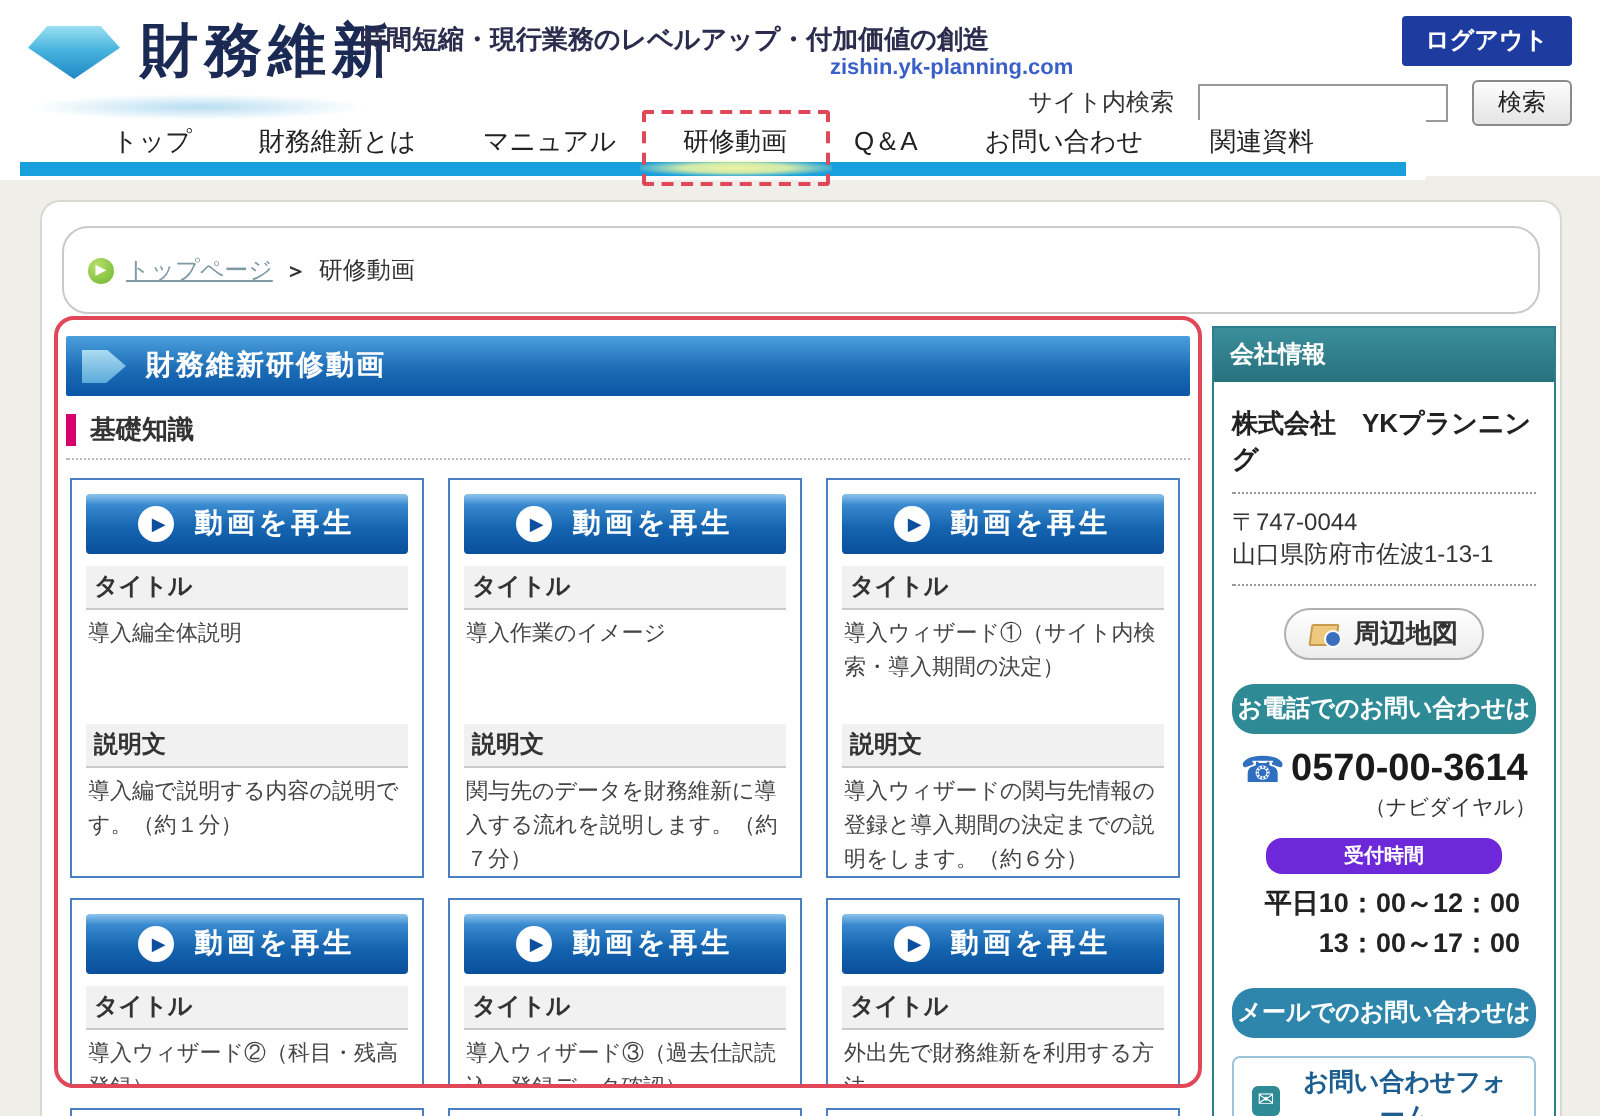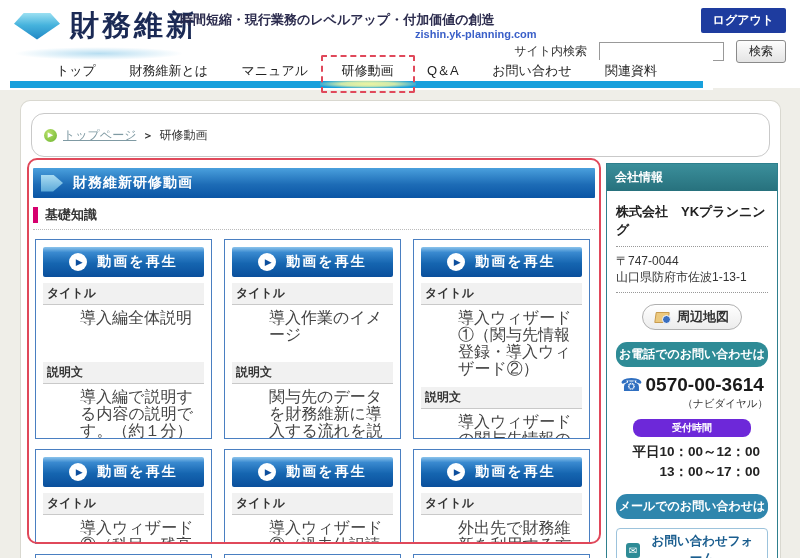--- a/index.html
+++ b/index.html
@@ -67,21 +67,21 @@
                 column-gap:12px; row-gap:10px; }
   .card { border:1px solid #4a7fc1; background:#fff; padding:7px; overflow:hidden; }
   .play-btn { width:100%; height:30px; border:none; cursor:pointer; border-radius:2px;
               background:linear-gradient(180deg,#8cc4ec 0%, #3a8ad0 18%, #1565b0 55%, #0a4f9c 100%);
               display:flex; align-items:center; justify-content:center; gap:10px; }
   .play-circle { width:18px; height:18px; border-radius:50%; background:#fff; color:#0d4f9e; font-size:9px;
                  display:flex; align-items:center; justify-content:center; padding-left:2px; }
   .play-label { color:#fff; font-size:14px; font-weight:bold; letter-spacing:2px; }
   .card-sub { margin-top:6px; font-size:12px; font-weight:bold; color:#333; background:#f1f1f1;
               border-bottom:1px solid #c9c9c9; padding:2px 4px; }
-  .card-text { font-size:16px; color:#444; line-height:17px; padding:4px 1px;margin-left:36px; }
+  .card-text { font-size:11px; color:#444; line-height:17px; padding:4px 1px; }
   .title-text { min-height:51px; }
 
   
   .sidebar { position:absolute; left:606px; top:163px; width:172px; background:#fff; border:1px solid #2e7f8d; }
   .sb-header { background:linear-gradient(180deg,#3b8f9b,#27717d); color:#fff; font-size:12px; font-weight:bold;
                padding:5px 8px; }
   .sb-body { padding:8px 9px; }
   .sb-company { font-size:13px; font-weight:bold; color:#222; padding:4px 0 7px 0; border-bottom:1px dotted #999; }
   .sb-address { font-size:12px; color:#333; line-height:16px; padding:6px 0 7px 0; border-bottom:1px dotted #999; }
   .map-btn { display:flex; align-items:center; gap:6px; margin:11px auto 4px auto; width:fit-content;
@@ -194,21 +194,21 @@
         <div class="card-sub">説明文</div>
         <div class="card-text">関与先のデータを財務維新に導入する流れを説明します。（約７分）</div>
       </div>
 
       <div class="card">
         <button class="play-btn">
           <span class="play-circle">▶</span>
           <span class="play-label">動画を再生</span>
         </button>
         <div class="card-sub">タイトル</div>
-        <div class="card-text title-text">導入ウィザード①（関与先情報登録・導入ウィザード②）</div>
+        <div class="card-text title-text">導入ウィザード①（サイト内検索・導入期間の決定）</div>
         <div class="card-sub">説明文</div>
         <div class="card-text">導入ウィザードの関与先情報の登録と導入期間の決定までの説明をします。（約６分）</div>
       </div>
 
       <div class="card">
         <button class="play-btn">
           <span class="play-circle">▶</span>
           <span class="play-label">動画を再生</span>
         </button>
         <div class="card-sub">タイトル</div>

